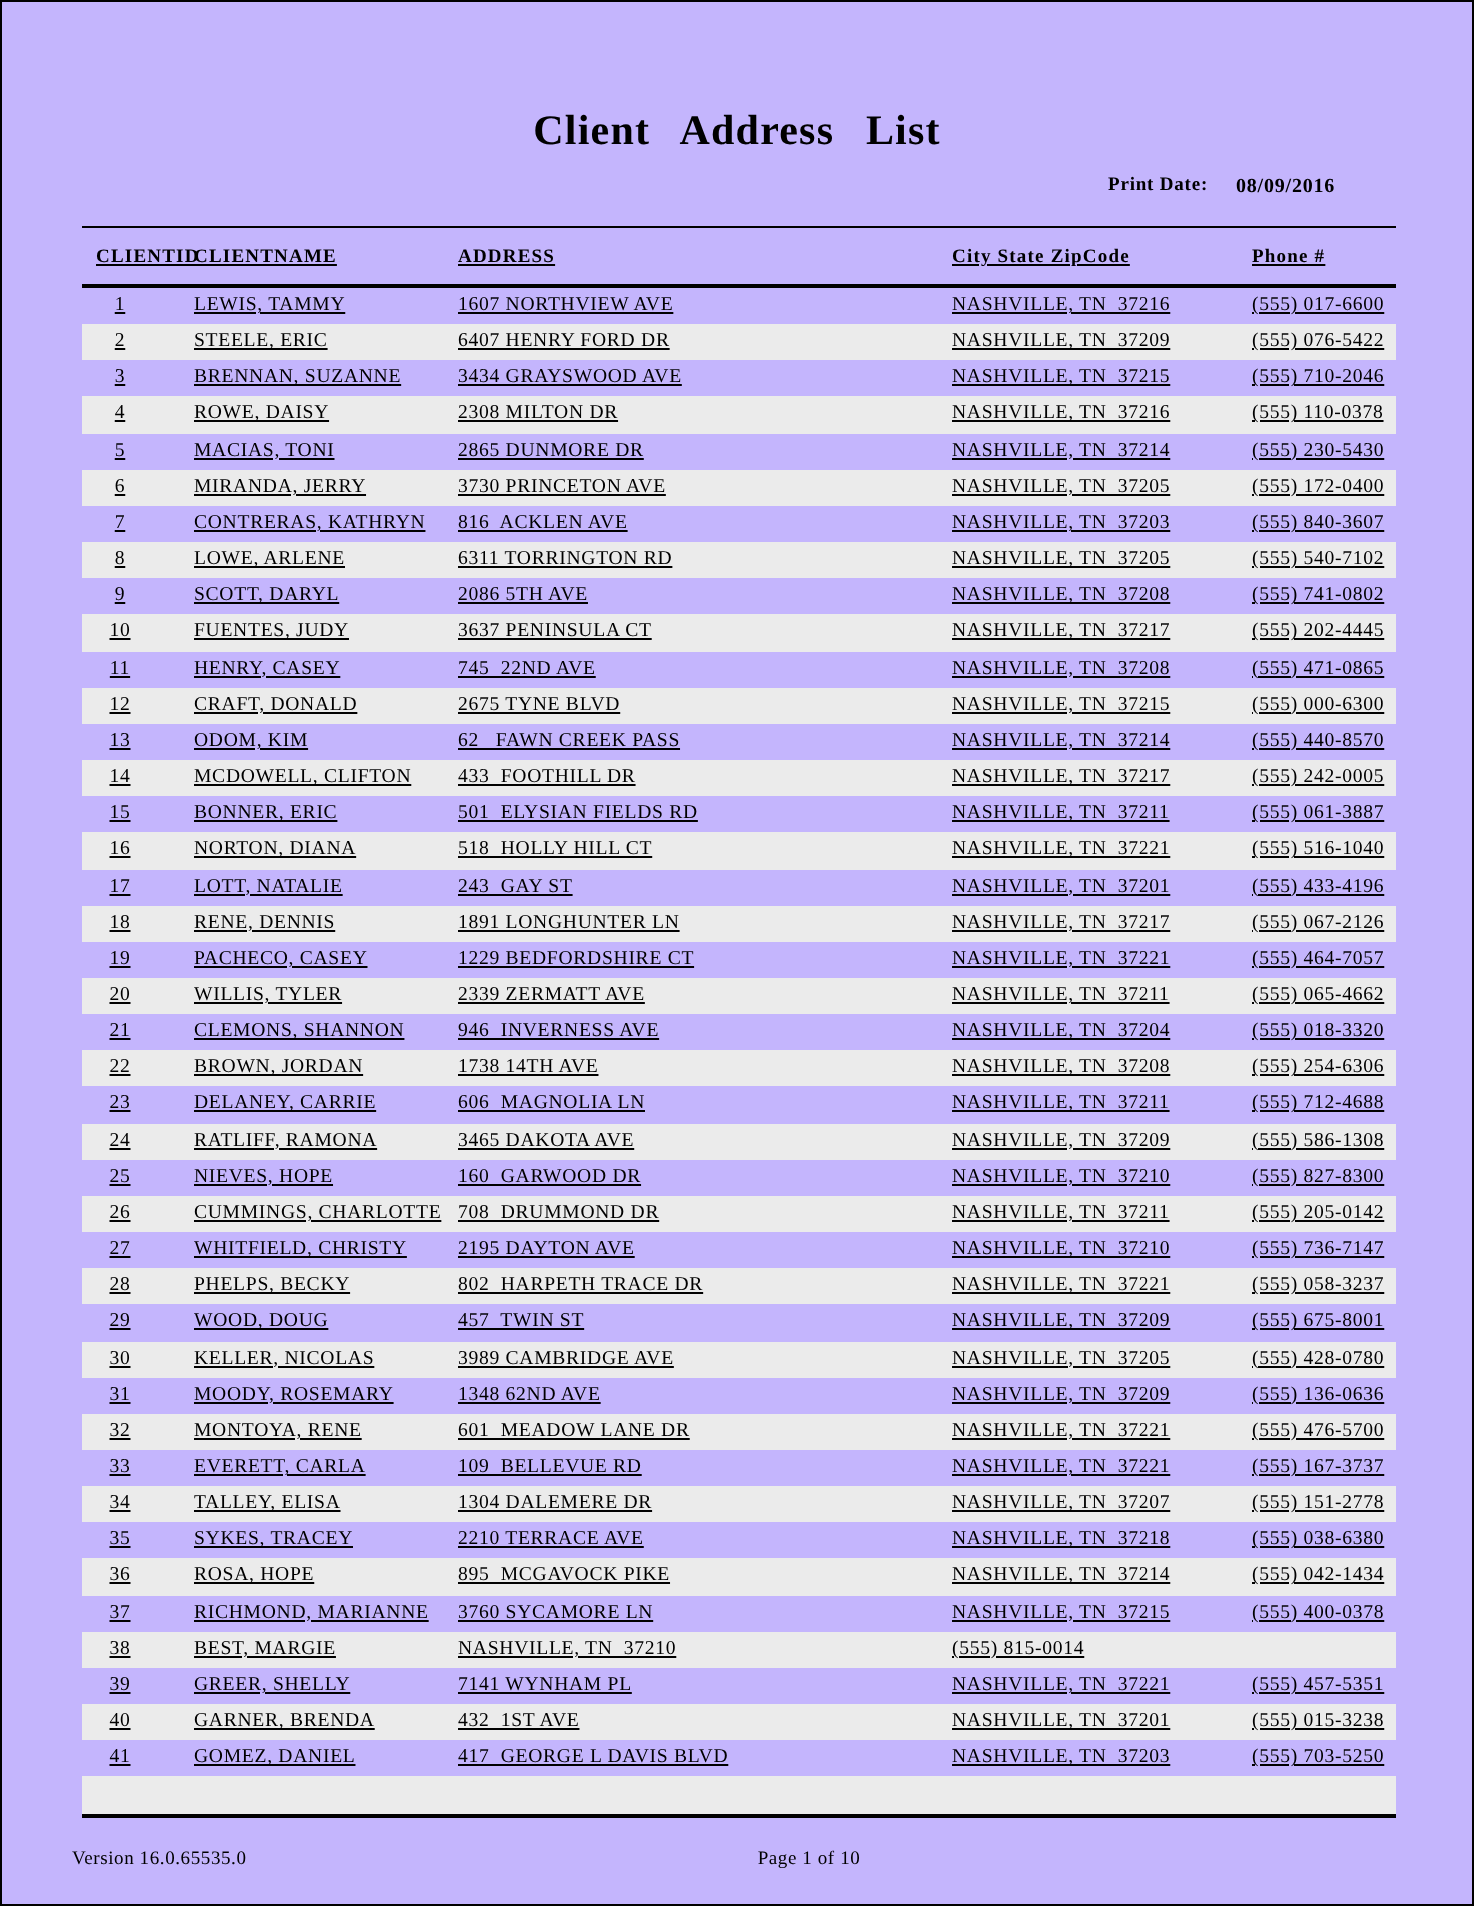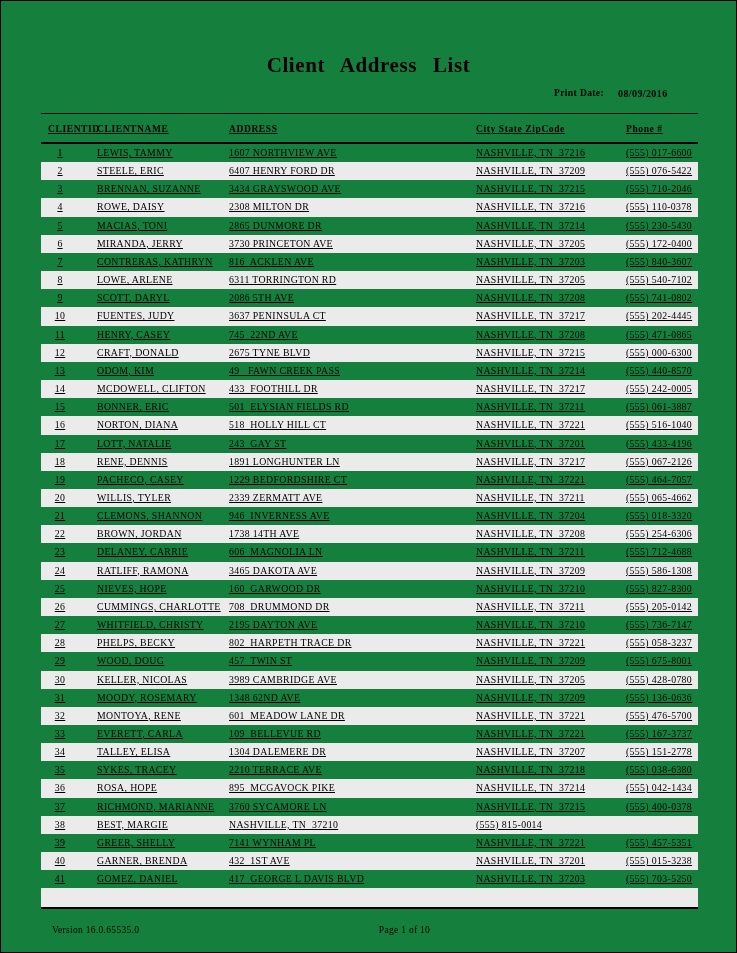--- a/index.html
+++ b/index.html
@@ -1,21 +1,21 @@
 <!DOCTYPE html>
 <html style="--stripe: #ebebeb;"><head>
 <meta charset="utf-8">
 <style>
   * { margin: 0; padding: 0; box-sizing: border-box; }
   html, body { background: #888; }
   .page {
     position: relative;
     width: 737px;
     height: 953px;
-    background: #15803d;
+    background: #c4b5fd;
     border: 1px solid #000;
     font-family: "Liberation Serif", "DejaVu Serif", serif;
     color: #000;
     overflow: hidden;
   }
   .report-title {
     position: absolute;
     top: 52px;
     left: 0;
     width: 100%;
@@ -70,21 +70,21 @@
     font-size: 9.8px;
     letter-spacing: 0.35px;
   }
   .row.striped { background: var(--stripe, #ebebeb); }
   .cell { overflow: hidden; }
   .cell-id { text-align: center; padding-right: 18px; }
   .cell-addr, .cell-city { white-space: pre; }
   .footer-version {
     position: absolute;
     top: 924px;
-    left: 51px;
+    left: 35px;
     font-size: 9.5px;
     letter-spacing: 0.3px;
   }
   .footer-page {
     position: absolute;
     top: 924px;
     left: 0;
     width: 100%;
     text-align: center;
     font-size: 9.5px;
@@ -191,21 +191,21 @@
         <div class="grid-row row striped">
           <div class="cell cell-id">12</div>
           <div class="cell">CRAFT, DONALD</div>
           <div class="cell cell-addr">2675 TYNE BLVD</div>
           <div class="cell cell-city">NASHVILLE, TN  37215</div>
           <div class="cell">(555) 000-6300</div>
         </div>
         <div class="grid-row row">
           <div class="cell cell-id">13</div>
           <div class="cell">ODOM, KIM</div>
-          <div class="cell cell-addr">49   FAWN CREEK PASS</div>
+          <div class="cell cell-addr">62   FAWN CREEK PASS</div>
           <div class="cell cell-city">NASHVILLE, TN  37214</div>
           <div class="cell">(555) 440-8570</div>
         </div>
         <div class="grid-row row striped">
           <div class="cell cell-id">14</div>
           <div class="cell">MCDOWELL, CLIFTON</div>
           <div class="cell cell-addr">433  FOOTHILL DR</div>
           <div class="cell cell-city">NASHVILLE, TN  37217</div>
           <div class="cell">(555) 242-0005</div>
         </div>

